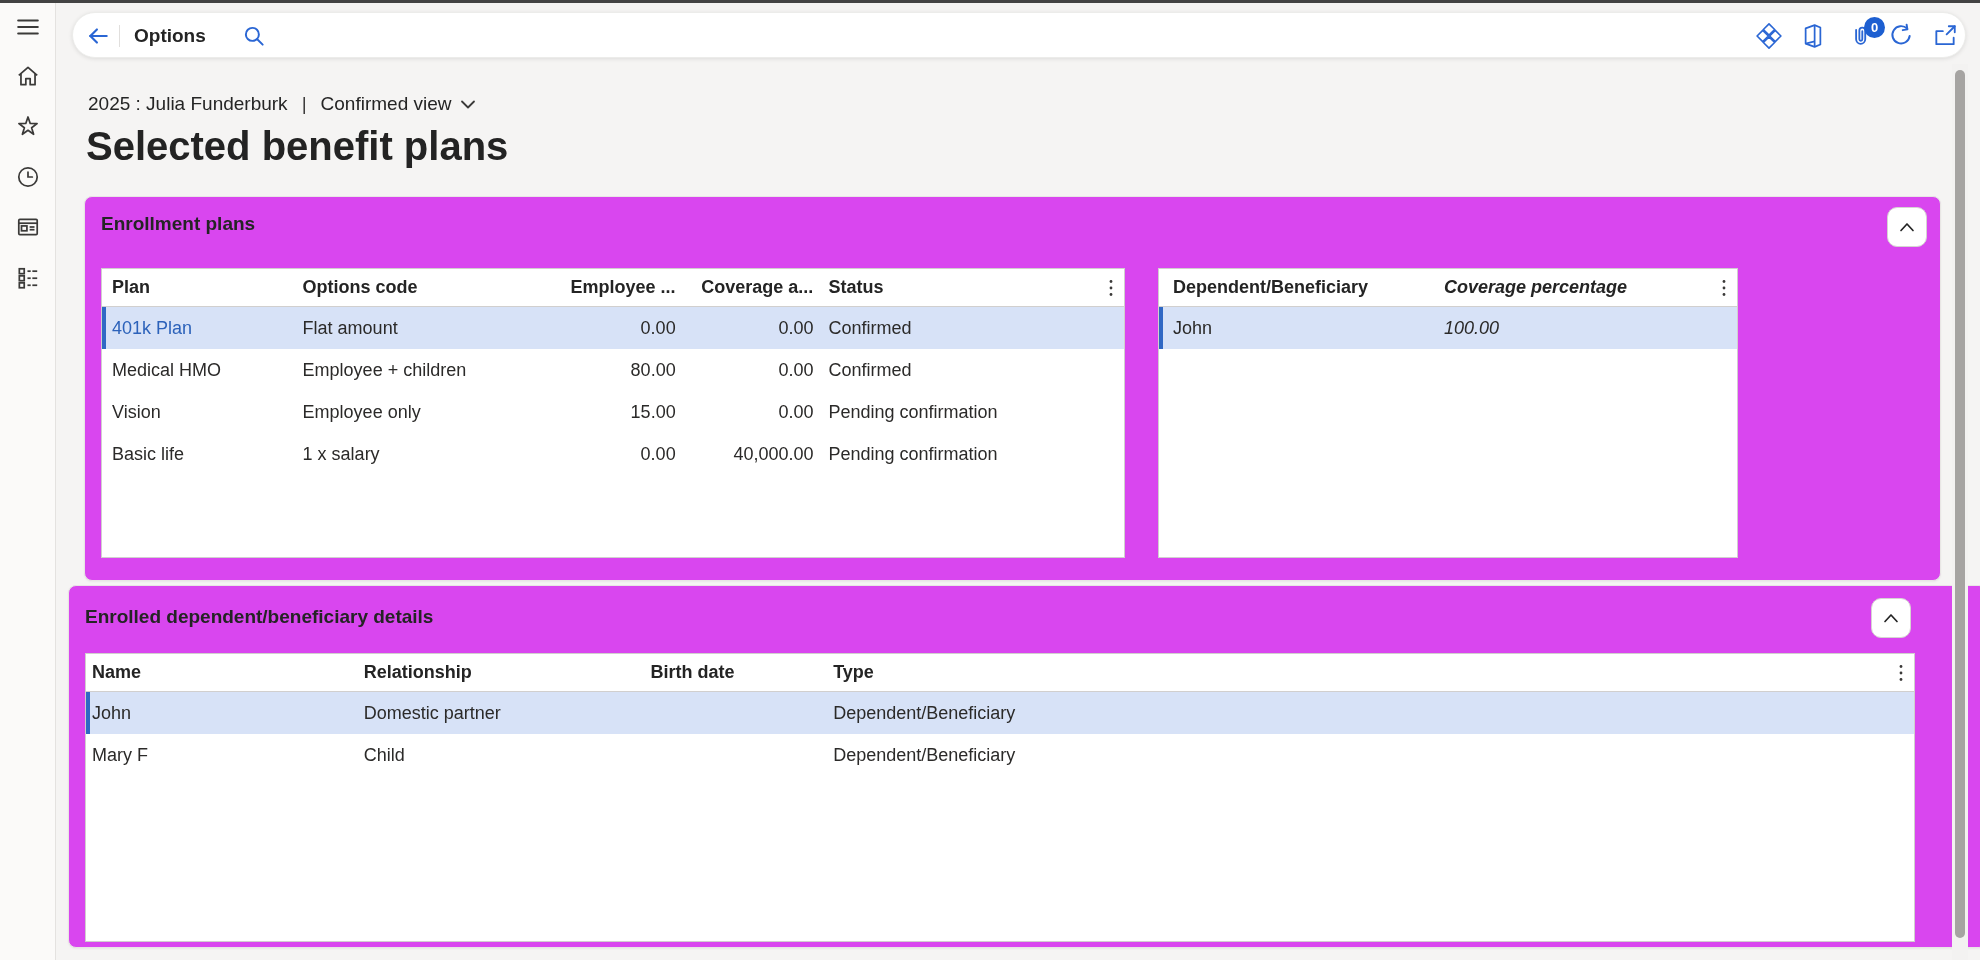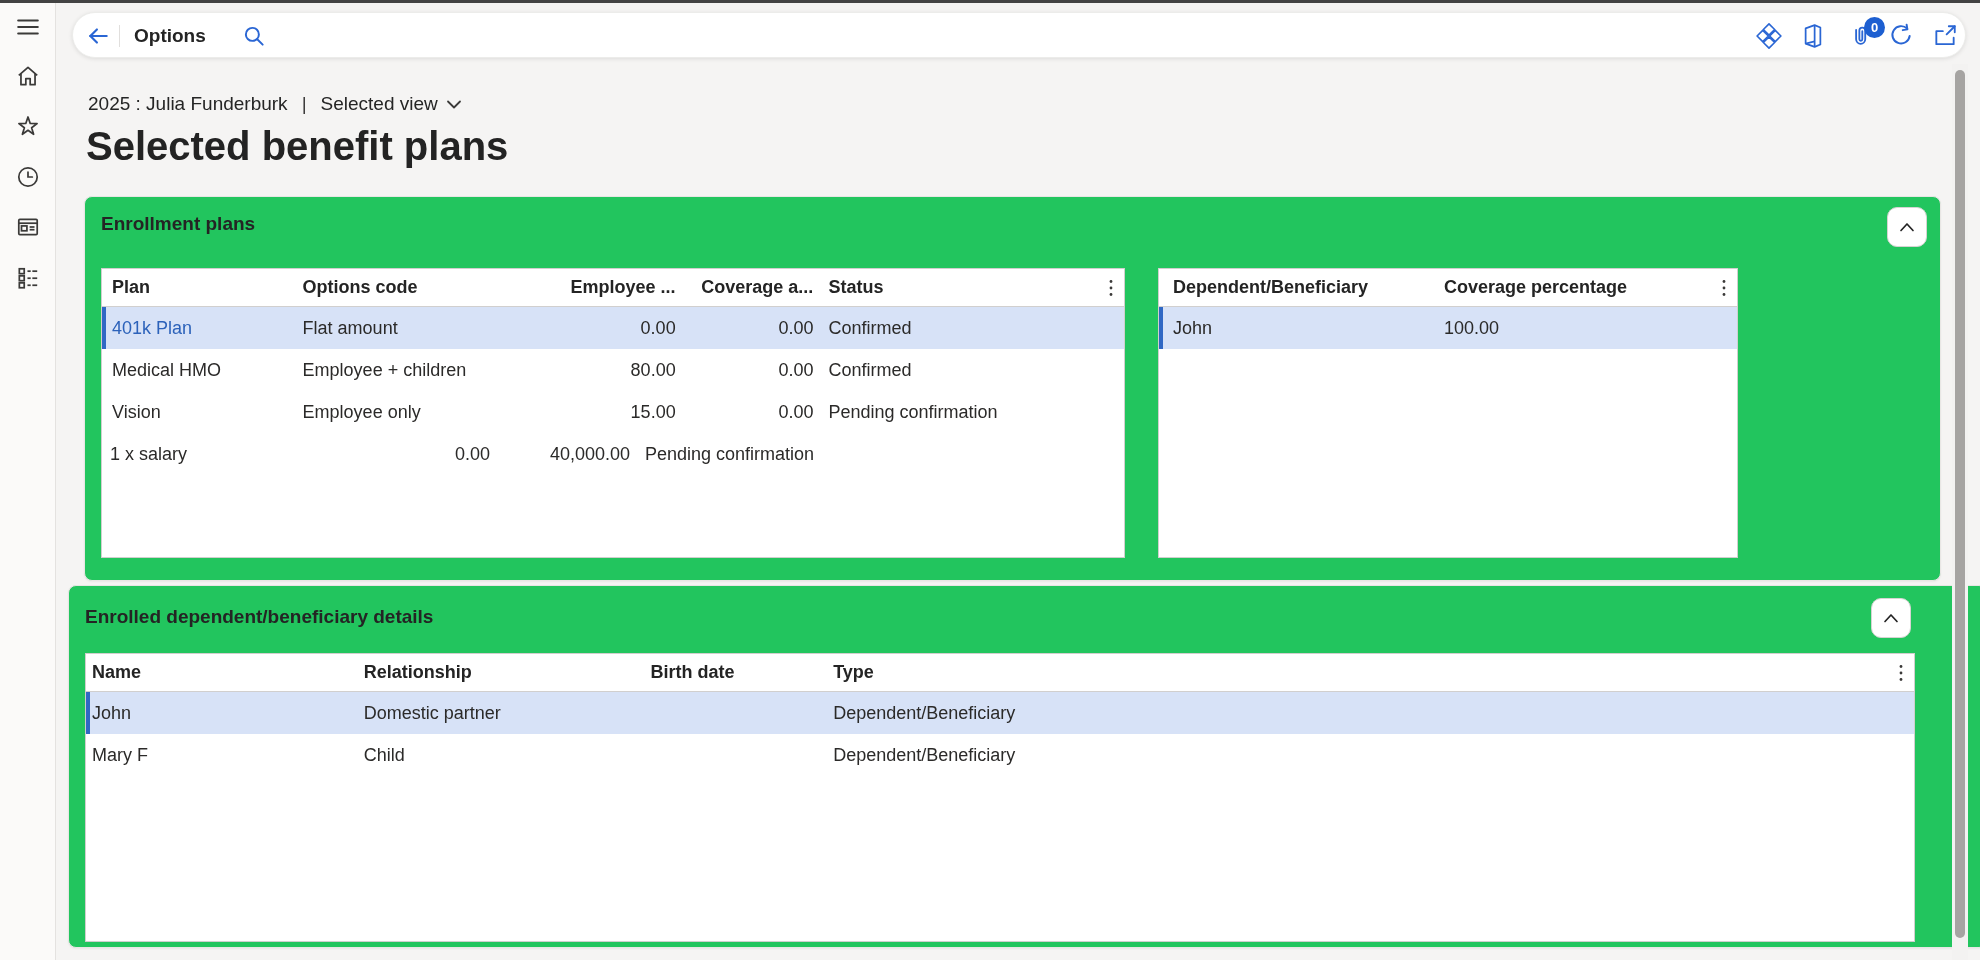--- a/index.html
+++ b/index.html
@@ -56,21 +56,21 @@
     left:88px; top:92px; height:24px; display:flex; align-items:center;
     font-size:19px; color:#252525;
   }
   .breadcrumb .divider { margin:0 14px; color:#3b3a39; }
   .view-switch { display:flex; align-items:center; gap:8px; background:none; border:none;
     font-size:19px; color:#252525; font-family:inherit; cursor:pointer; }
   .page-title { left:86px; top:124px; font-size:40px; font-weight:700; color:#232323; }
 
   
   .card {
-    background:#22c55e; border:1px solid #e8e6e4; border-radius:8px;
+    background:#d946ef; border:1px solid #e8e6e4; border-radius:8px;
     box-shadow:0 1px 2px rgba(0,0,0,0.05);
   }
   .card-1 { left:84px; top:196px; width:1857px; height:385px; }
   .card-2 { left:68px; top:585px; width:1919px; height:363px; }
   .card-title { position:absolute; left:16px; font-size:19px; font-weight:700; color:#242424; }
   .collapse-btn {
     position:absolute; left:1802px; width:40px; height:40px;
     background:#ffffff; border:1px solid #d6d4d2; border-radius:10px;
     display:flex; align-items:center; justify-content:center; cursor:pointer;
   }
@@ -93,21 +93,21 @@
   .grid-a .c1 { width:196px; padding-left:10px; }
   .grid-a .c2 { width:270px; padding-left:8px; }
   .grid-a .c3 { width:124px; padding-right:6px; }
   .grid-a .c4 { width:124px; padding-right:6px;margin-left:16px; }
   .grid-a .c5 { width:256px; padding-left:9px; }
   .grid-a .c6 { width:54px; }
 
   
   .grid-b { left:1073px; top:71px; width:580px; height:290px; }
   .grid-b .c1 { width:280px; padding-left:14px; }
-  .grid-b .c2 { width:258px; padding-left:6px; }
+  .grid-b .c2 { width:258px; padding-left:6px;font-style:italic; }
   .grid-b .c3 { width:42px; }
 
   
   .grid-c { left:16px; top:67px; width:1830px; height:289px; }
   .grid-c .c1 { width:272px; padding-left:6px; }
   .grid-c .c2 { width:287px; padding-left:6px; }
   .grid-c .c3 { width:183px; padding-left:6px; }
   .grid-c .c4 { width:1038px; padding-left:6px; }
   .grid-c .c5 { width:50px; }
 
@@ -249,21 +249,21 @@
           <path d="M15.5 3 H21 V8.5"></path>
         </svg>
     </span>
   </button>
 </header>
 
 <div class="abs breadcrumb">
   <span>2025 : Julia Funderburk</span>
   <span class="divider">|</span>
   <button class="view-switch">
-    <span>Selected view</span>
+    <span>Confirmed view</span>
     <span>
       <svg width="16" height="11" viewBox="0 0 16 11" fill="none" stroke="#3b3a39" stroke-width="1.8" stroke-linecap="round" stroke-linejoin="round">
           <polyline points="2,2.5 8,8.5 14,2.5"></polyline>
         </svg>
     </span>
   </button>
 </div>
 <h1 class="abs page-title">Selected benefit plans</h1>
 
 <section class="abs card card-1">
@@ -315,20 +315,21 @@
     </div>
     <div class="grow">
       <div class="cell c1">Vision</div>
       <div class="cell c2">Employee only</div>
       <div class="cell c3 num">15.00</div>
       <div class="cell c4 num">0.00</div>
       <div class="cell c5">Pending confirmation</div>
       <div class="cell c6"></div>
     </div>
     <div class="grow">
+      <div class="cell c1">Basic life</div>
       <div class="cell c2">1 x salary</div>
       <div class="cell c3 num">0.00</div>
       <div class="cell c4 num">40,000.00</div>
       <div class="cell c5">Pending confirmation</div>
       <div class="cell c6"></div>
     </div>
   </div>
 
   <div class="grid grid-b">
     <div class="grow ghead">

